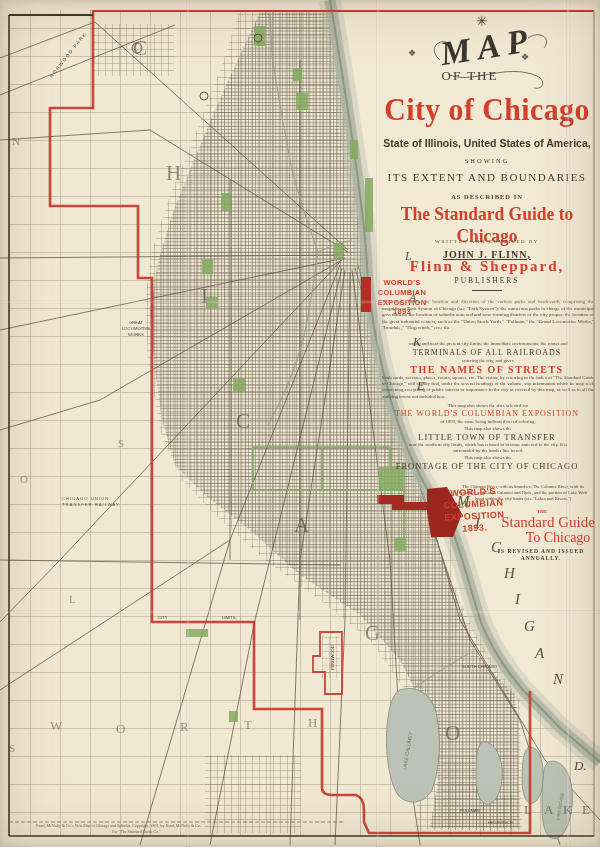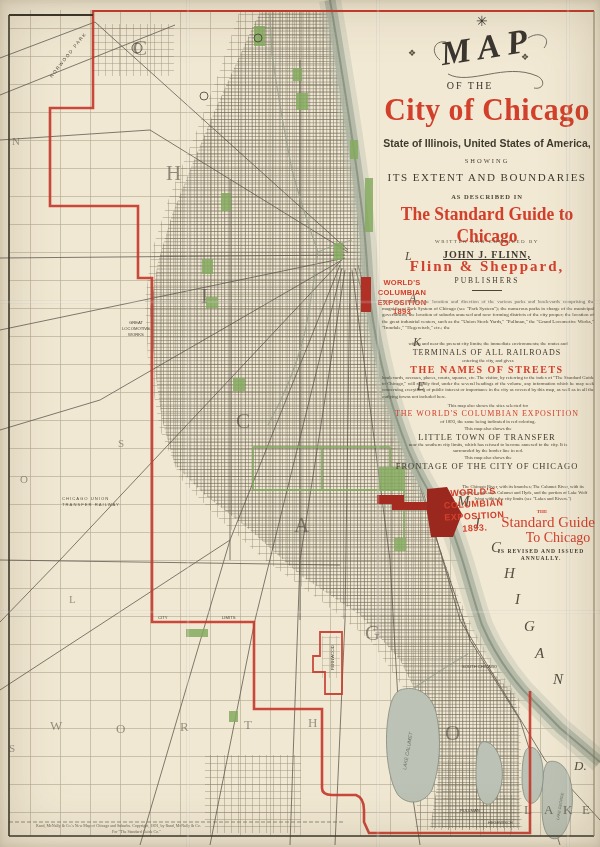--- a/index.html
+++ b/index.html
@@ -190,21 +190,21 @@
     <path d="M440 60C430 52 434 40 446 42"></path>
     <path d="M448 74C470 86 505 62 537 76C546 80 544 90 534 88"></path>
     <path d="M528 38C540 30 552 38 544 48"></path>
   </g>
   <text x="476" y="26" font-size="14" fill="#3a3630">✳</text>
   <text x="408" y="56" font-size="9" fill="#55503f">❖</text>
   <text x="521" y="60" font-size="9" fill="#55503f">❖</text>
 </svg>
 
 <div class="abs" style="left:440px;top:26px;width:120px;transform:rotate(-9deg);font-style:italic;font-weight:bold;font-size:34px;letter-spacing:7px;color:#3a3630;">MAP</div>
-<div class="abs tc" style="left:430px;top:80px;width:80px;font-size:10px;letter-spacing:2px;color:#3a3630;font-family:Liberation Serif, serif;">OF THE</div>
+<div class="abs tc" style="left:430px;top:68px;width:80px;font-size:13px;letter-spacing:2px;color:#3a3630;font-family:Liberation Serif, serif;">OF THE</div>
 
 <div class="abs tc red" style="left:374px;top:92px;width:226px;font-size:31px;font-weight:bold;transform:scaleX(.96);letter-spacing:0.5px;">City of Chicago</div>
 
 <div class="abs tc" style="left:374px;top:137px;width:226px;font-size:10.5px;font-weight:bold;font-family:'Liberation Sans',sans-serif;color:#3f3a2f;">State of Illinois, United States of America,</div>
 <div class="abs tc" style="left:374px;top:157px;width:226px;font-size:6.5px;letter-spacing:2px;color:#4c4536;">SHOWING</div>
 <div class="abs tc" style="left:374px;top:171px;width:226px;font-size:11px;letter-spacing:1.5px;color:#3f3a2f;">ITS EXTENT AND BOUNDARIES</div>
 <div class="abs tc" style="left:374px;top:193px;width:226px;font-size:6.5px;font-weight:bold;letter-spacing:1px;color:#4c4536;">AS DESCRIBED IN</div>
 
 <div class="abs tc red" style="left:374px;top:203px;width:226px;font-size:19px;font-weight:bold;transform:scaleX(.92);">The Standard Guide to Chicago</div>
 

